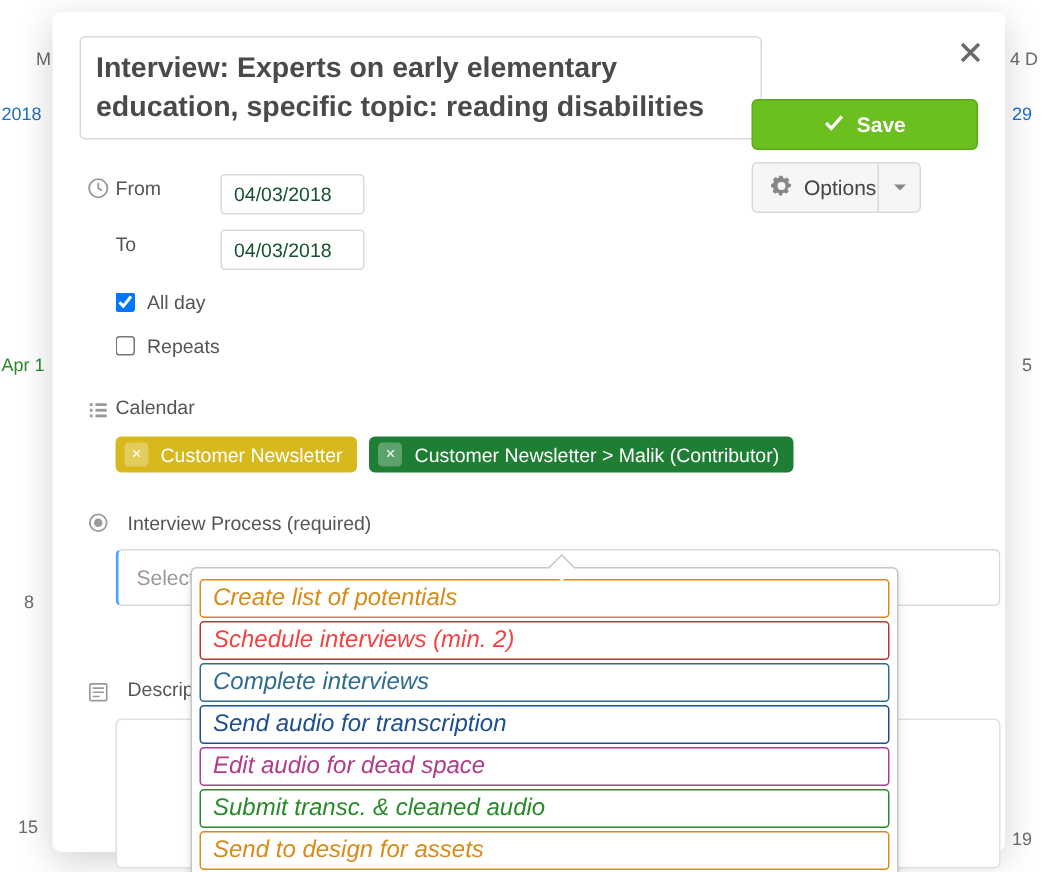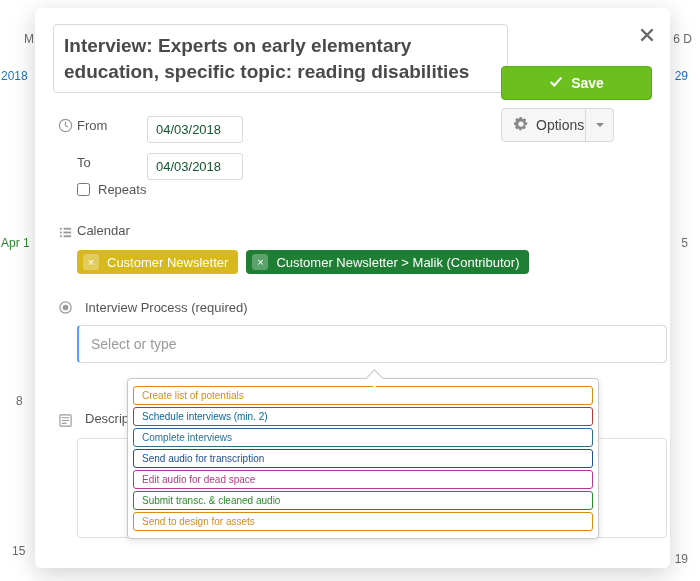--- a/index.html
+++ b/index.html
@@ -36,35 +36,35 @@
   .ifp-section { margin-top: 26px; }
   .ifp-label { color:#555; margin-left: 8px; }
   .radio-col { width:24px; display:flex; justify-content:center; color:#9a9a9a; }
   .select-input { margin-top: 10px; border:1px solid #d9d9d9; border-radius:4px; padding:10px 12px; color:#9a9a9a; font-size:14px; border-left: 2px solid #4aa3ff; width: 595px; cursor:text; }
   .desc-label { color:#555; margin-left: 8px; }
   .desc-box { margin-top:10px; margin-left: 0; border:1px solid #e0e0e0; border-radius:4px; width: 595px; height: 100px; background:#fff; }
   .icon-col svg, .radio-col svg { width:15px; height:15px; }
   
   .dropdown { position:absolute; left: 127px; top: 378px; width: 472px; background:#fff; border:1px solid #c7c7c7; border-radius:4px; padding:5px 5px; z-index:20; box-shadow: 0 2px 6px rgba(0,0,0,0.12); }
   .dropdown::before { content:""; position:absolute; top:-7px; left:240px; width:12px; height:12px; background:#fff; border-left:1px solid #c7c7c7; border-top:1px solid #c7c7c7; transform: rotate(45deg); }
-  .dd-item { border:1px solid; border-radius:3px; padding:3px 8px; margin:2px 0; font-size:10px; cursor:pointer; background:#fff; }
+  .dd-item { border:1px solid; border-radius:3px; padding:3px 8px; margin:2px 0; font-size:16px; cursor:pointer; background:#fff;font-style:italic; }
 </style>
 </head>
 <body>
 
 <div class="bg" id="bg">
     <div class="cell blue" style="top: 65px; left: -5px; border: none;">2018</div>
     <div class="cell blue" style="top: 65px; right: 6px; border: none;">29</div>
     <div class="cell green" style="top: 232px; left: -5px; border: none;">Apr 1</div>
     <div class="cell" style="top: 232px; right: 6px; border: none;">5</div>
     <div class="cell" style="top: 390px; left: 10px; border: none;">8</div>
     <div class="cell" style="top: 540px; left: 6px; border: none;">15</div>
     <div class="cell" style="top: 548px; right: 6px; border: none;">19</div>
     <div class="cell" style="top: 28px; left: 18px; border: none;">M</div>
-    <div class="cell" style="top: 28px; right: 2px; border: none;">6 D</div>
+    <div class="cell" style="top: 28px; right: 2px; border: none;">4 D</div>
   </div>
 
 <div class="modal">
   <div class="close">
     <svg viewBox="0 0 16 16" fill="none" stroke="currentColor" stroke-width="2">
         <path d="M3 3 L13 13 M13 3 L3 13"></path>
       </svg>
   </div>
 
   <textarea class="title-input" rows="2" style="">Interview: Experts on early elementary education, specific topic: reading disabilities</textarea>
@@ -103,22 +103,29 @@
     <div class="label-col">From</div>
     <div class="ctrl-col"><input class="date-input" value="04/03/2018" style=""></div>
   </div>
 
   <div class="section" style="margin-top:10px;">
     <div class="icon-col"></div>
     <div class="label-col">To</div>
     <div class="ctrl-col"><input class="date-input" value="04/03/2018" style=""></div>
   </div>
 
+  <div class="section" style="margin-top:14px;">
+    <div class="icon-col"></div>
+    <div class="check-row">
+      <input type="checkbox" id="allday" checked="" style="">
+      <label for="allday">All day</label>
+    </div>
+  </div>
 
-  <div class="section" style="margin-top:2px;">
+  <div class="section" style="margin-top:14px;">
     <div class="icon-col"></div>
     <div class="check-row">
       <input type="checkbox" id="repeats" style="">
       <label for="repeats">Repeats</label>
     </div>
   </div>
 
   <div class="section cal-section">
     <div class="icon-col">
       <svg viewBox="0 0 16 16" fill="currentColor">
@@ -161,19 +168,19 @@
           <path d="M4 5h8M4 8h8M4 11h5" stroke="currentColor" stroke-width="1.2"></path>
         </svg>
     </div>
     <div class="desc-label">Descriptio</div>
   </div>
   <div class="desc-box" style="margin-left:24px; width:590px;"></div>
 </div>
 
 <div class="dropdown" id="dropdown">
     <div class="dd-item" style="border-color: rgb(217, 139, 26); color: rgb(217, 139, 26);">Create list of potentials</div>
-    <div class="dd-item" style="border-color: rgb(181, 58, 46); color: #0369a1;">Schedule interviews (min. 2)</div>
+    <div class="dd-item" style="border-color: rgb(181, 58, 46); color: #ef4444;">Schedule interviews (min. 2)</div>
     <div class="dd-item" style="border-color: rgb(47, 109, 143); color: rgb(47, 109, 143);">Complete interviews</div>
     <div class="dd-item" style="border-color: rgb(29, 79, 145); color: rgb(29, 79, 145);">Send audio for transcription</div>
     <div class="dd-item" style="border-color: rgb(176, 60, 138); color: rgb(176, 60, 138);">Edit audio for dead space</div>
     <div class="dd-item" style="border-color: rgb(42, 138, 42); color: rgb(42, 138, 42);">Submit transc. &amp; cleaned audio</div>
     <div class="dd-item" style="border-color: rgb(217, 139, 26); color: rgb(217, 139, 26);">Send to design for assets</div>
   </div>
 
 </body></html>

